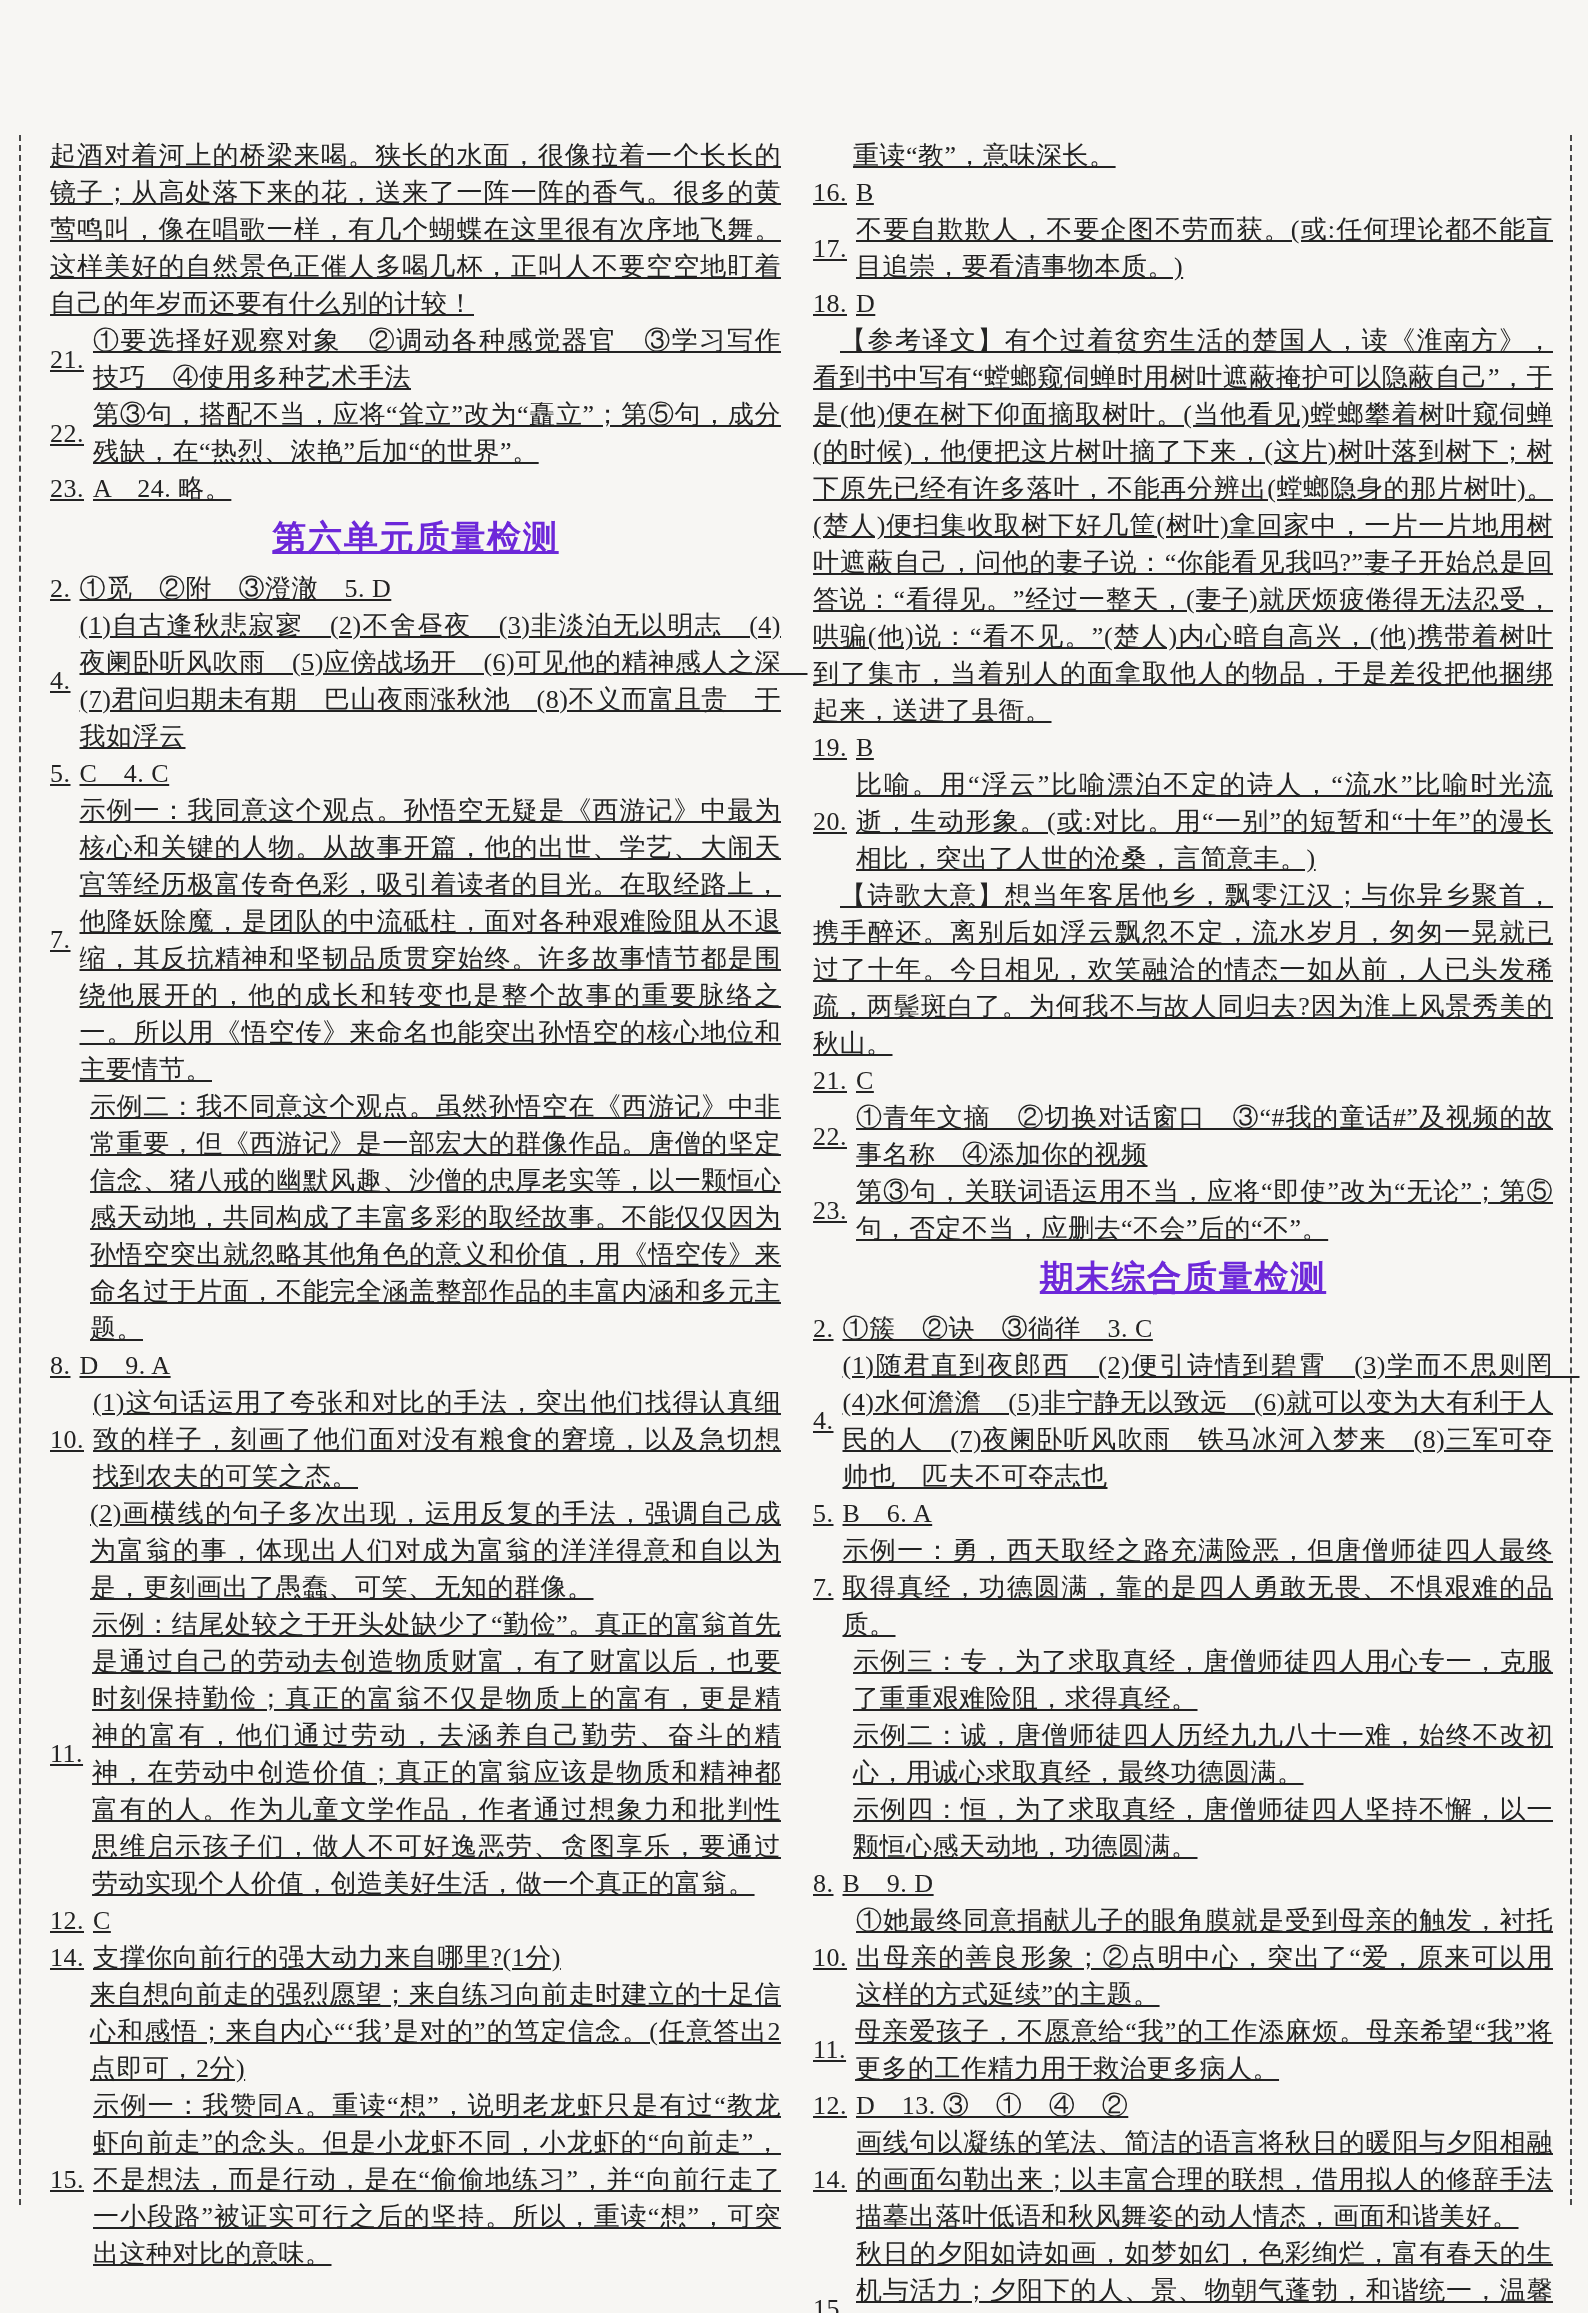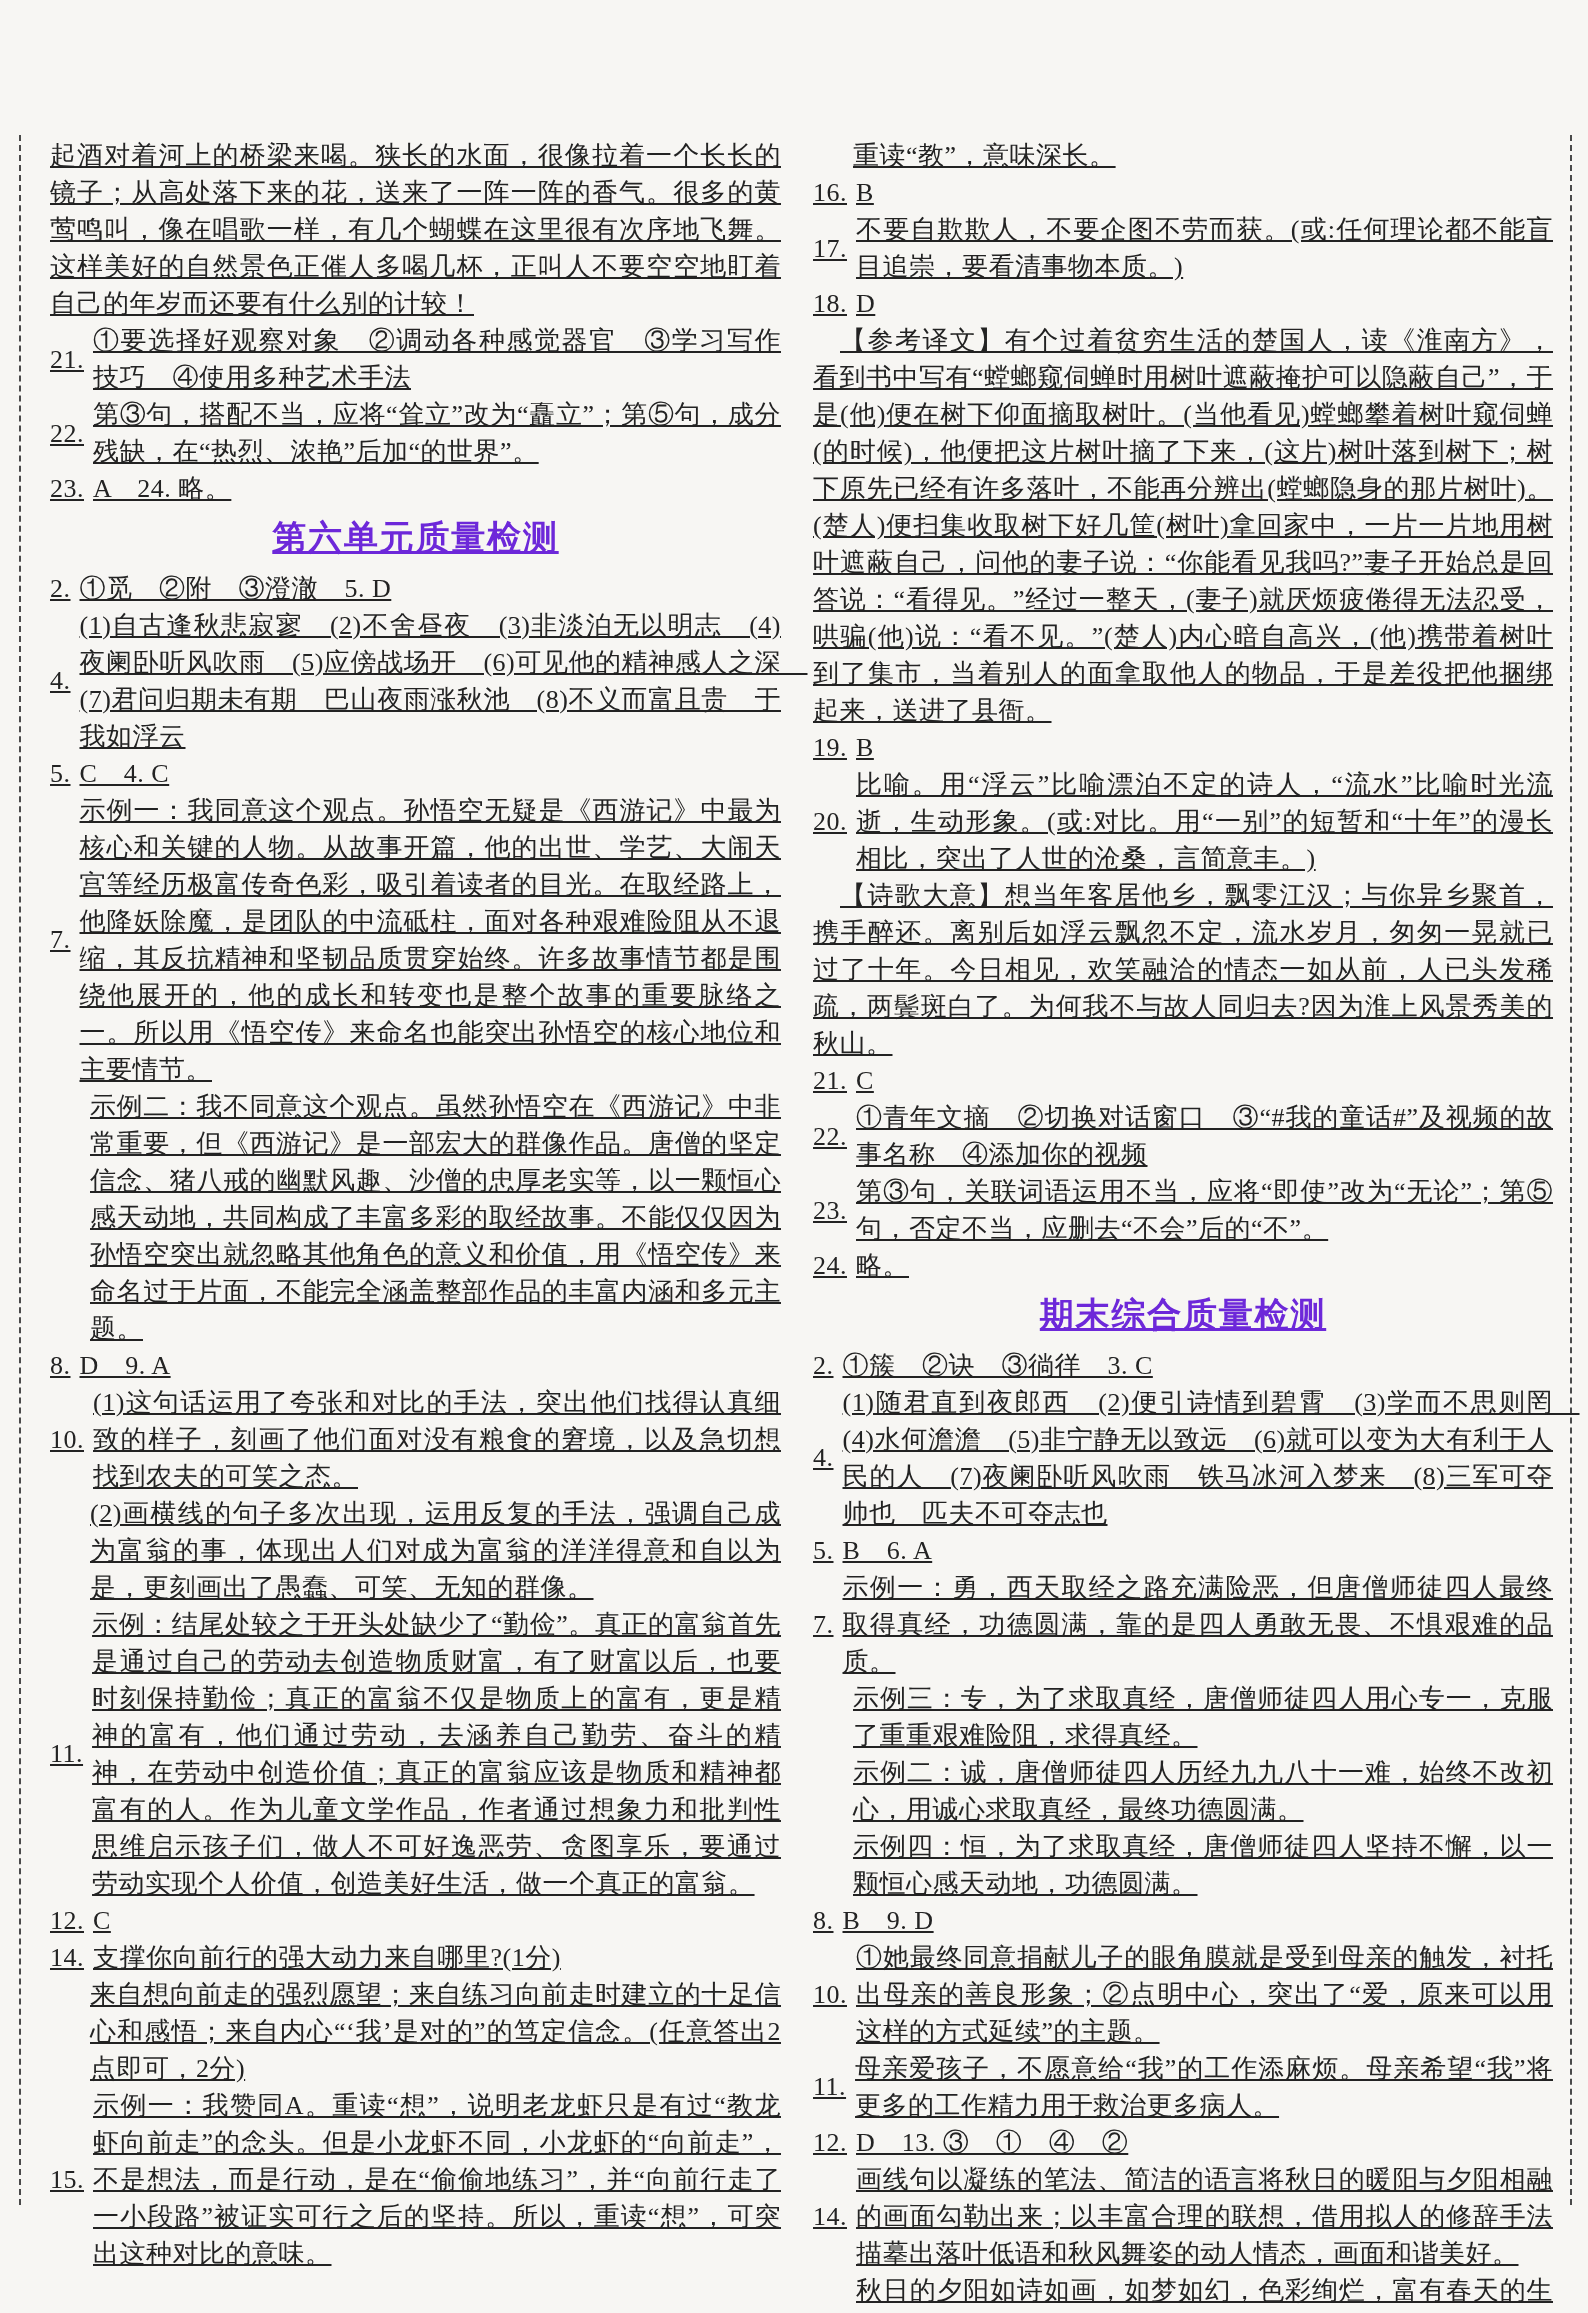--- a/index.html
+++ b/index.html
@@ -121,24 +121,20 @@
           <div class="body">C</div>
         </div>
         <div class="blk item">
           <span class="num">22.</span>
           <div class="body">①青年文摘　②切换对话窗口　③“#我的童话#”及视频的故事名称　④添加你的视频</div>
         </div>
         <div class="blk item">
           <span class="num">23.</span>
           <div class="body">第③句，关联词语运用不当，应将“即使”改为“无论”；第⑤句，否定不当，应删去“不会”后的“不”。</div>
         </div>
-        <div class="blk item">
-          <span class="num">24.</span>
-          <div class="body">略。</div>
-        </div>
         <div class="blk heading">期末综合质量检测</div>
         <div class="blk item">
           <span class="num">2.</span>
           <div class="body">①簇　②诀　③徜徉　3. C</div>
         </div>
         <div class="blk item">
           <span class="num">4.</span>
           <div class="body">(1)随君直到夜郎西　(2)便引诗情到碧霄　(3)学而不思则罔　(4)水何澹澹　(5)非宁静无以致远　(6)就可以变为大有利于人民的人　(7)夜阑卧听风吹雨　铁马冰河入梦来　(8)三军可夺帅也　匹夫不可夺志也</div>
         </div>
         <div class="blk item">

